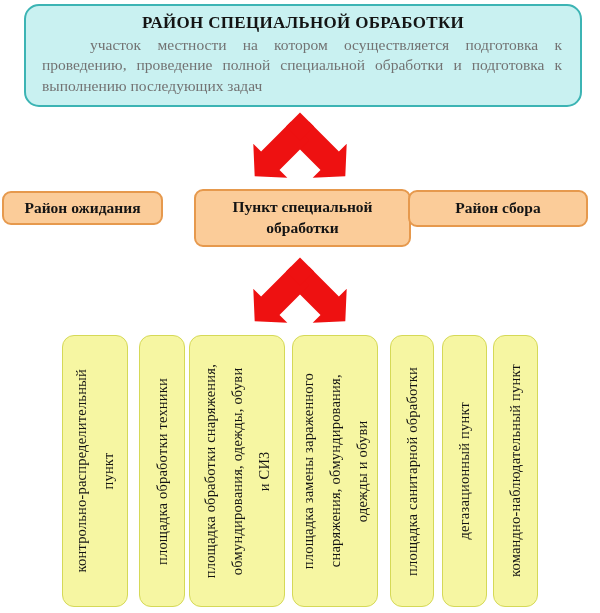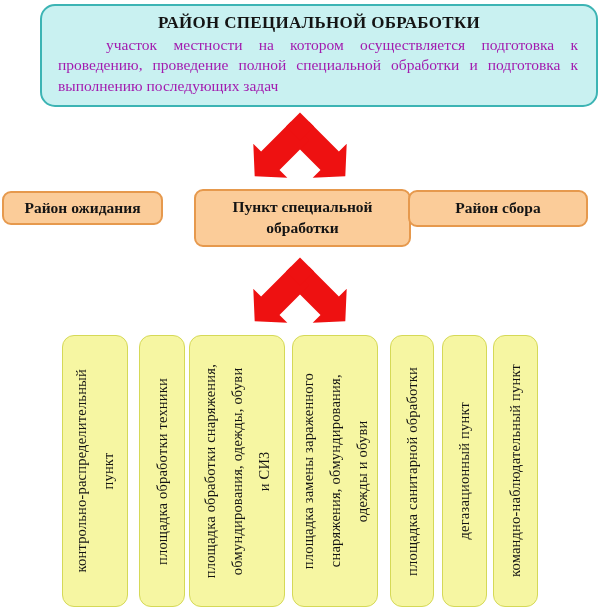--- a/index.html
+++ b/index.html
@@ -4,29 +4,29 @@
 <style>
   html,body{margin:0;padding:0;background:#ffffff;}
   .canvas{
     position:relative;width:600px;height:613px;background:#ffffff;
     font-family:"Liberation Serif","DejaVu Serif",serif;color:#1b1b1b;overflow:hidden;
   }
   
   .topbox{
     position:absolute;left:24px;top:4px;width:550px;height:99px;
     background:#c9f1f1;border:2px solid #3cb4b4;border-radius:15px;
-    padding:0 2px;box-sizing:content-box;margin-left:16px;
+    padding:0 2px;box-sizing:content-box;
   }
   .topbox h1{
     margin:7px 10px 2px 10px;text-align:center;font-size:17px;font-weight:bold;
     letter-spacing:.3px;color:#141414;
   }
   .topbox p{
     margin:2px 16px 0 14px;font-size:15.5px;line-height:1.32;
-    text-align:justify;text-indent:48px;color:#a21caf;
+    text-align:justify;text-indent:48px;color:#737373;
   }
   
   .arrow{position:absolute;width:96px;height:68px;}
   .arrow1{left:252px;top:112px;}
   .arrow2{left:252px;top:257px;}
   
   .obox{
     position:absolute;background:#fbcc99;border:2px solid #e6994d;border-radius:9px;
     display:flex;align-items:center;justify-content:center;text-align:center;
     font-weight:bold;font-size:15.5px;color:#141414;box-sizing:border-box;

